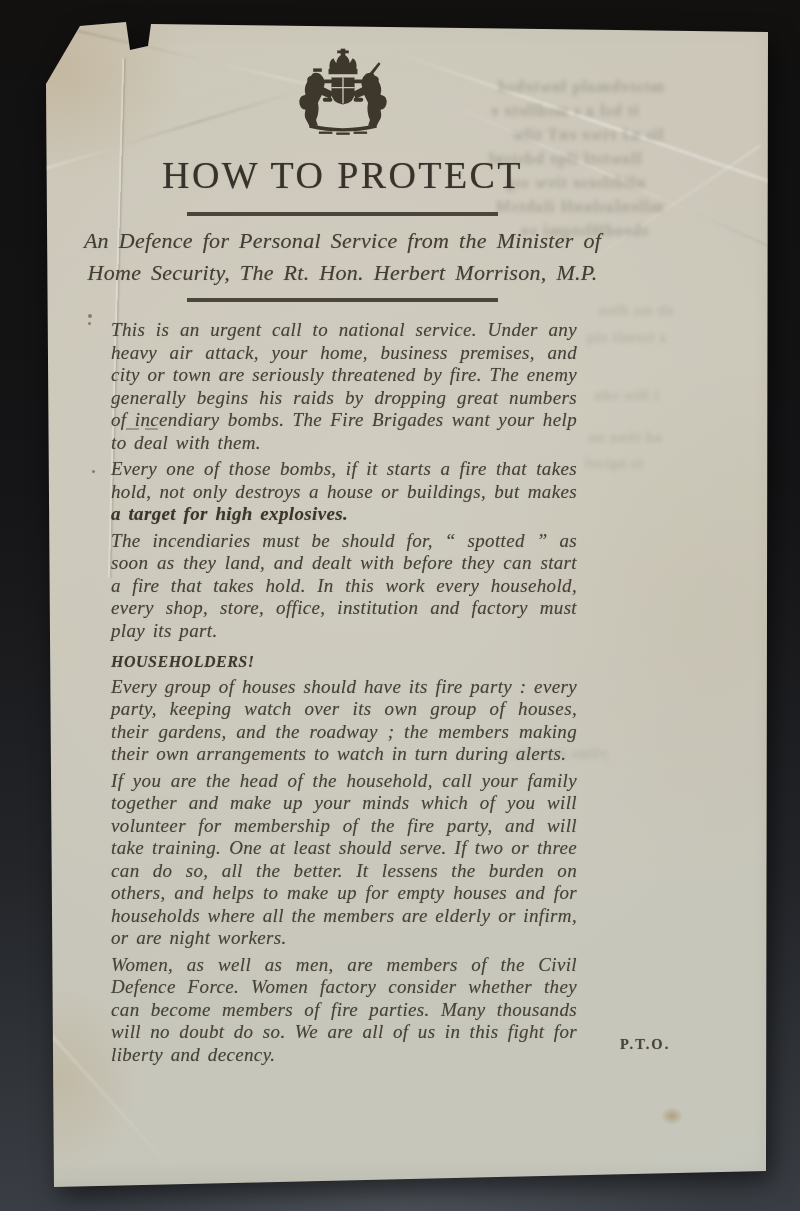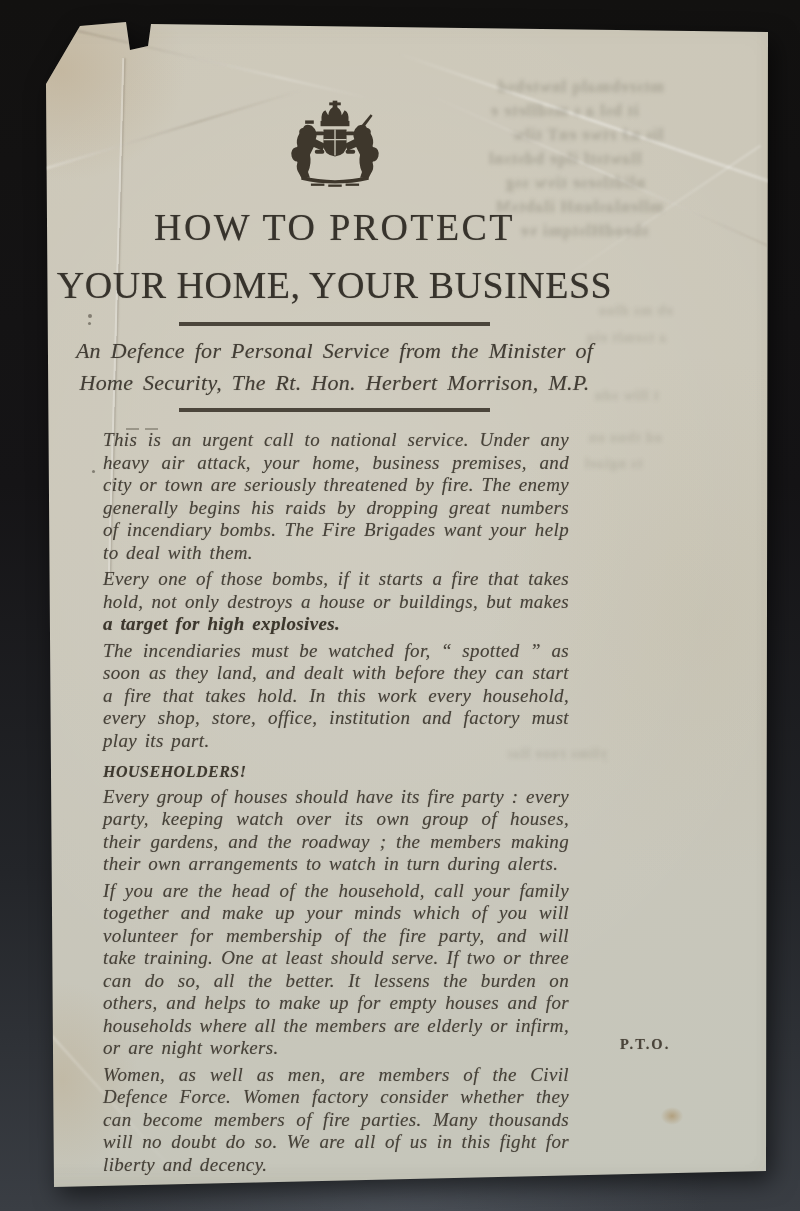--- a/index.html
+++ b/index.html
@@ -62,21 +62,21 @@
     transform: rotate(48deg); transform-origin: left center; filter: blur(1px); }
   
   .ghost { position: absolute; transform: scaleX(-1); filter: blur(2.2px);
     color: #8e8a7b; font-size: 16px; letter-spacing: 1px; white-space: nowrap;
     opacity: 0.55; pointer-events: none; font-weight: bold; }
   .ghost.faint { opacity: 0.32; font-size: 14px; }
   
   .speck { position: absolute; background: rgba(70,64,54,0.55); border-radius: 50%; }
   .dash-mark { position: absolute; background: rgba(92,86,74,0.45); height: 2px; width: 13px; }
   
-  .content { position: absolute; left: 0; top: 0; width: 669px; padding-top: 100px;
+  .content { position: absolute; left: 8px; top: 0; width: 669px; padding-top: 48px;
     color: #45403a; }
   .emblem { display: block; margin: 0 auto; }
   .doc-title { text-align: center; margin-top: 8px; color: #37332c;
     font-size: 38px; line-height: 58px; font-weight: normal;
     text-shadow: 0 0 1px rgba(55,51,44,0.45); }
   .doc-title .t1 { letter-spacing: 2.4px; }
   .doc-title .t2 { letter-spacing: 0.5px; }
   .doc-title .t3 { letter-spacing: 3px; }
   .doc-title span { display: block; }
   .rule { width: 311px; margin: 8px auto 0 auto; height: 3px;
@@ -164,36 +164,35 @@
             <rect x="30" y="86" width="14" height="2.4"></rect>
             <rect x="48" y="87" width="14" height="2.4"></rect>
             <rect x="66" y="86" width="14" height="2.4"></rect>
           </g>
 
           <path d="M55 30 v27 M43 40.5 h24" stroke="#cac6b8" stroke-width="1.4" fill="none"></path>
         </svg>
 
         <h1 class="doc-title">
           <span class="t1">HOW TO PROTECT</span>
-          <span class="t2">YOUR HOME, YOUR BUSINESS</span>
         </h1>
 
         <div class="rule"></div>
 
         <p class="subtitle">
           <span>An Defence for Personal Service from the Minister of</span>
           <span>Home Security, The Rt. Hon. Herbert Morrison, M.P.</span>
         </p>
 
         <div class="rule flip"></div>
 
         <div class="body-text">
           <p class="first">This is an urgent call to national service.  Under any heavy air attack, your home, business premises, and city or town are seriously threatened by fire.  The enemy generally begins his raids by dropping great numbers of incendiary bombs.  The Fire Brigades want your help to deal with them.</p>
           <p><span>Every one of those bombs, if it starts a fire that takes hold, not only destroys a house or buildings, but makes </span><b>a target for high explosives.</b></p>
-          <p>The incendiaries must be watched for, “ spotted ” as soon as they land, and dealt with before they can start a fire that takes hold.  In this work every household, every shop, store, office, institution and factory must play its part.</p>
+          <p>The incendiaries must be should for, “ spotted ” as soon as they land, and dealt with before they can start a fire that takes hold.  In this work every household, every shop, store, office, institution and factory must play its part.</p>
           <h2>HOUSEHOLDERS!</h2>
           <p class="after-heading">Every group of houses should have its fire party : every party, keeping watch over its own group of houses, their gardens, and the roadway ; the members making their own arrangements to watch in turn during alerts.</p>
           <p>If you are the head of the household, call your family together and make up your minds which of you will volunteer for membership of the fire party, and will take training.  One at least should serve.  If two or three can do so, all the better.  It lessens the burden on others, and helps to make up for empty houses and for households where all the members are elderly or infirm, or are night workers.</p>
           <p>Women, as well as men, are members of the Civil Defence Force.  Women factory consider whether they can become members of fire parties.  Many thousands will no doubt do so.  We are all of us in this fight for liberty and decency.</p>
         </div>
       </div>
 
       <div class="pto">P.T.O.</div>
 
     </div>

